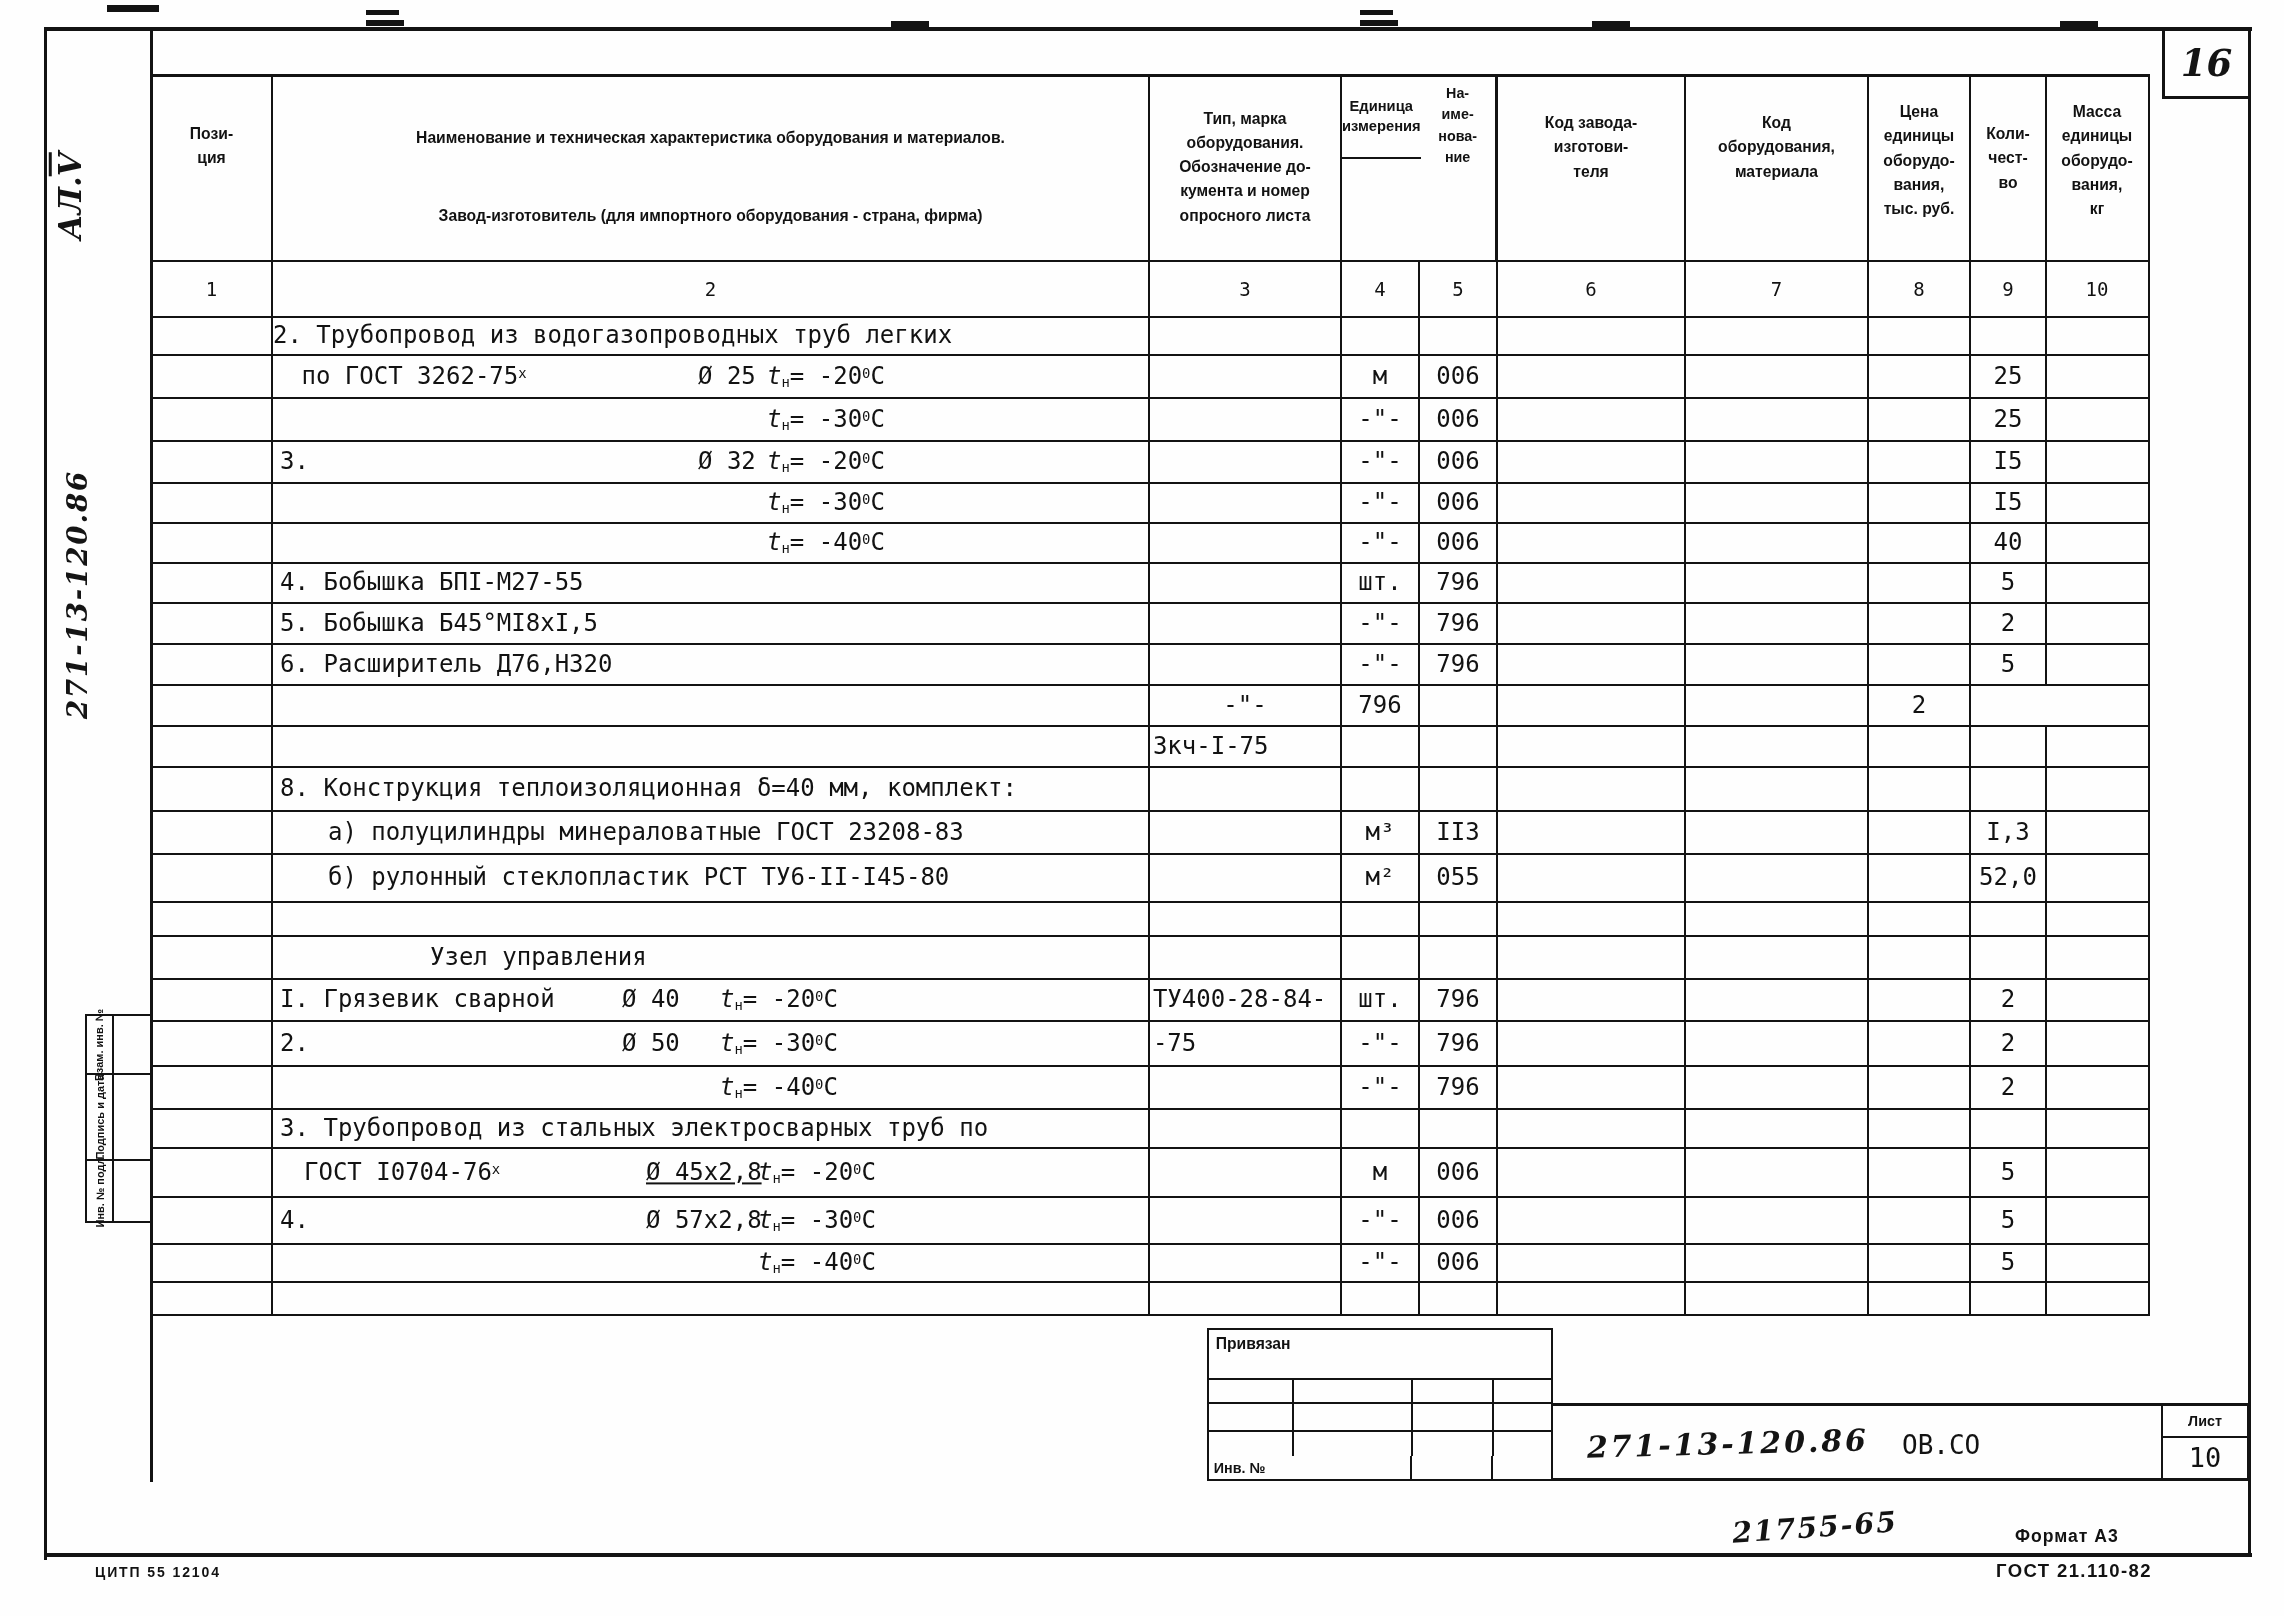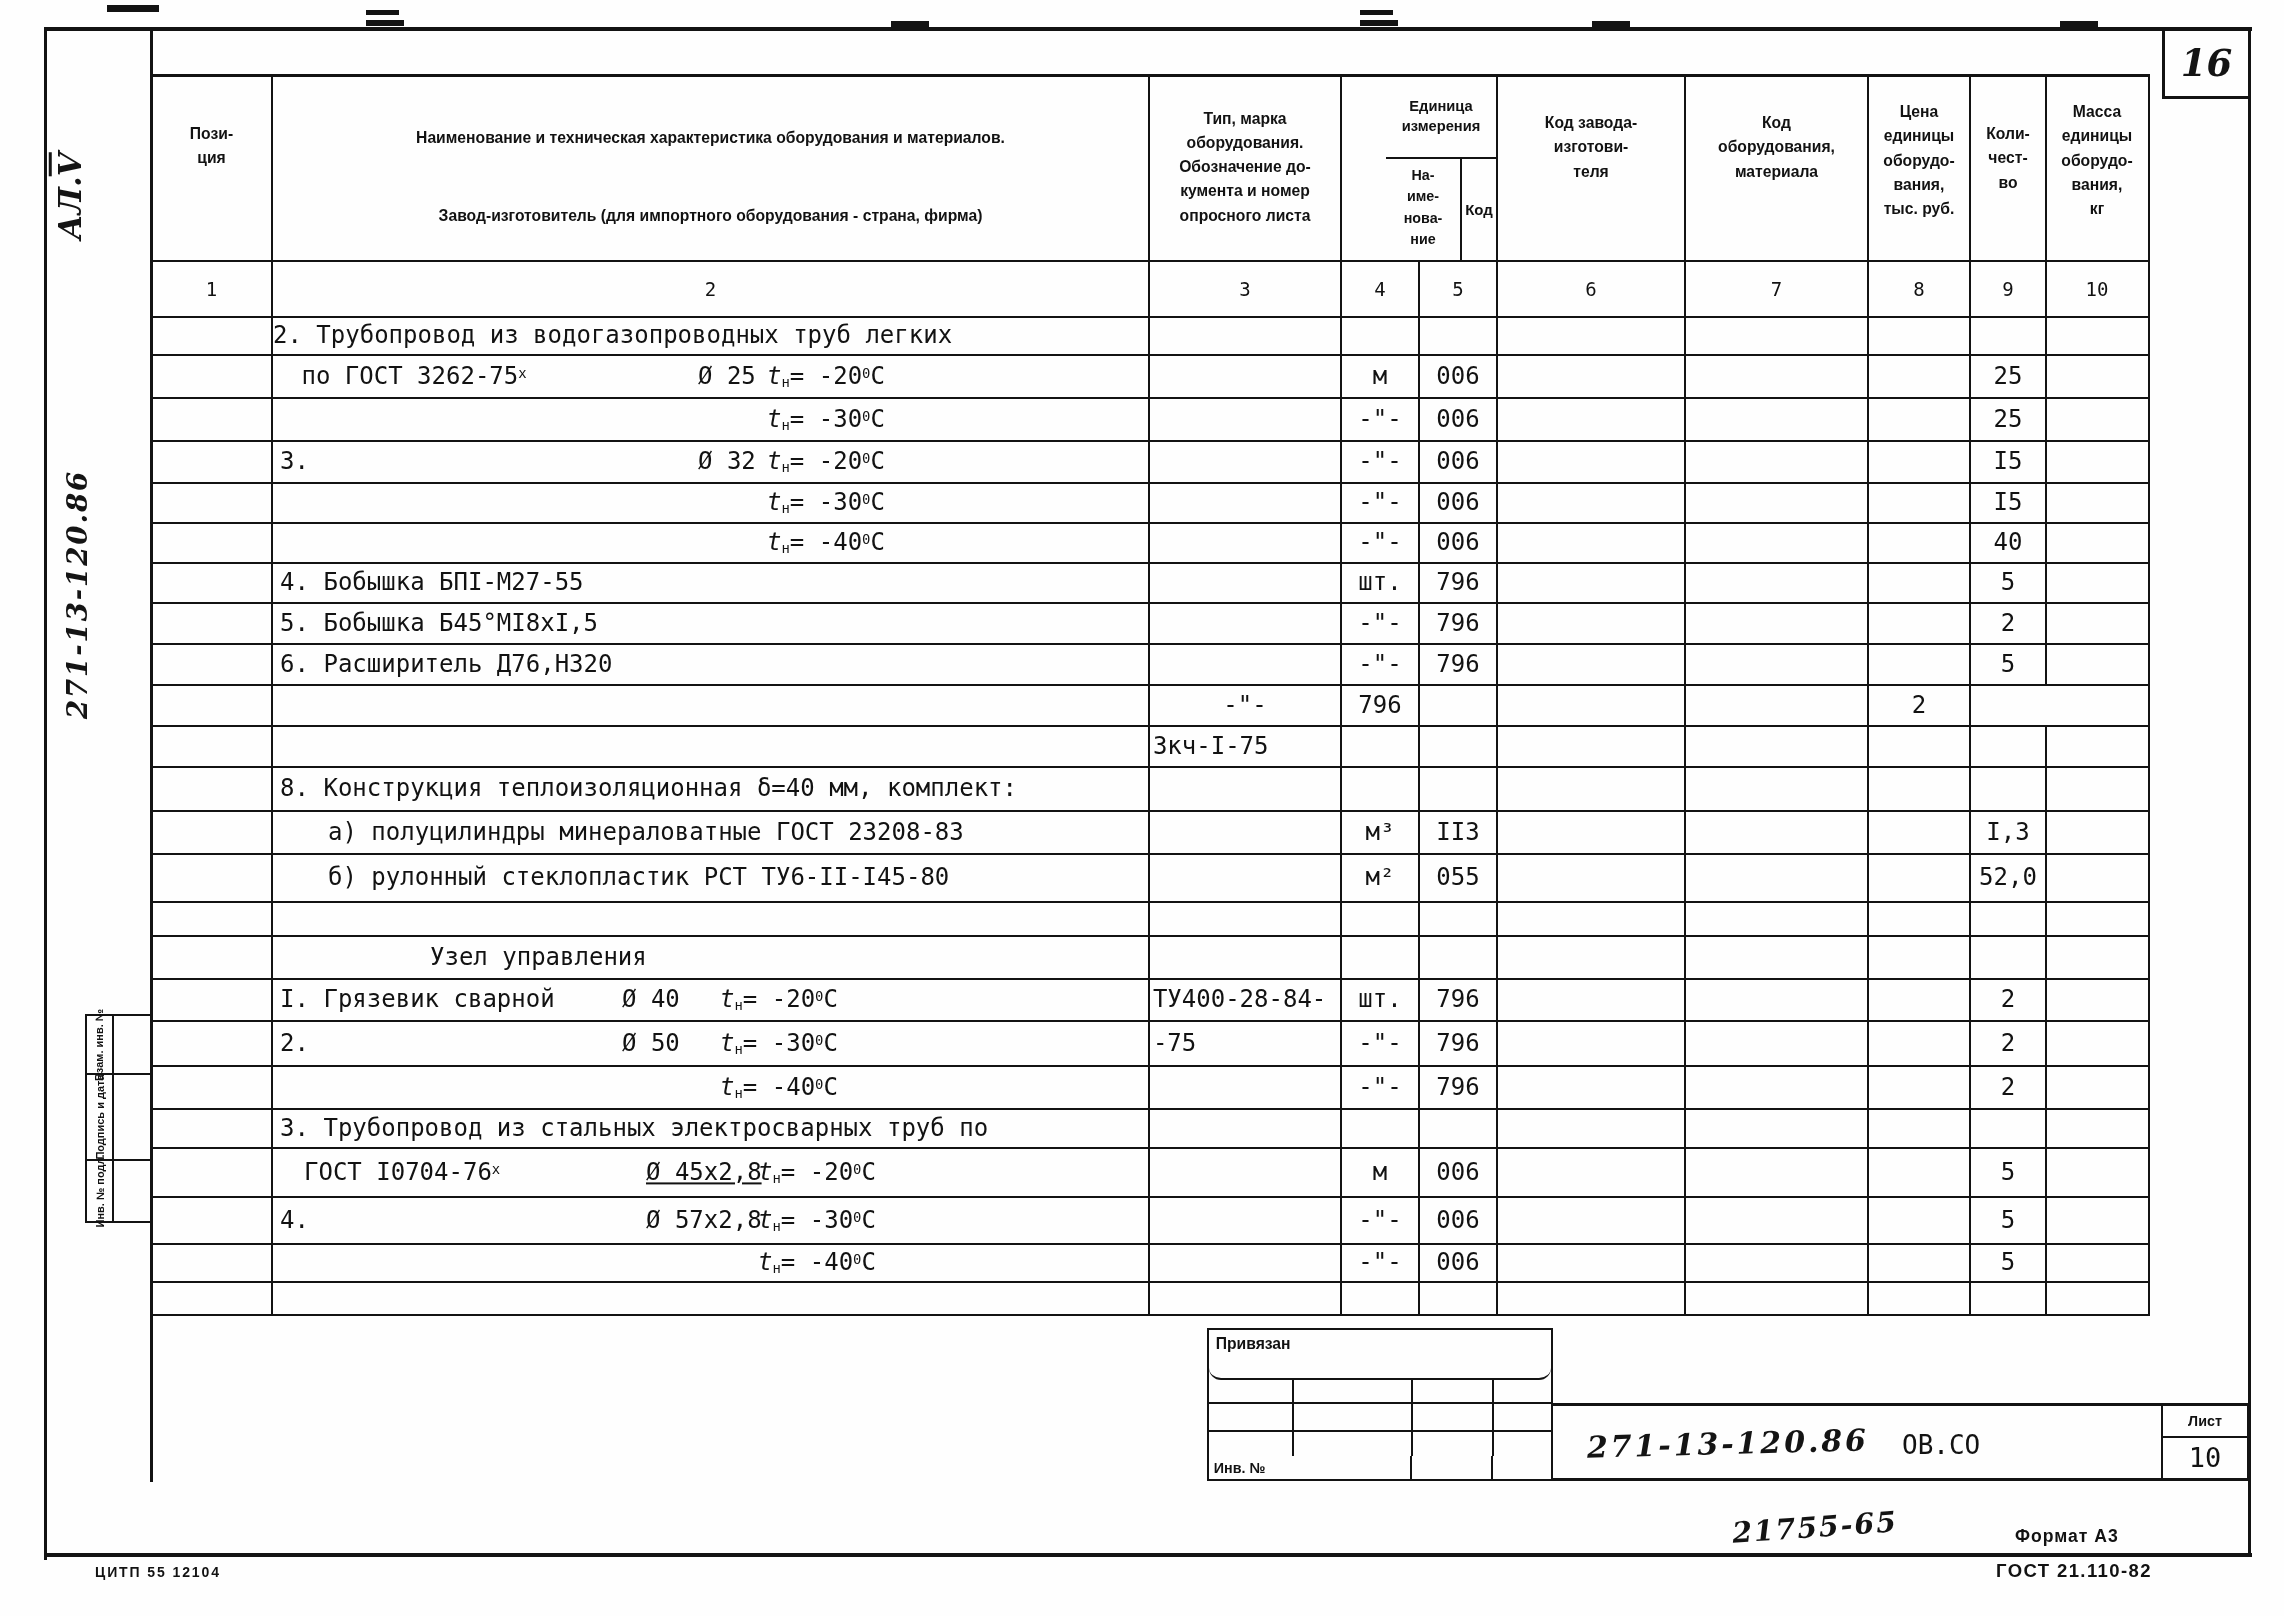--- a/index.html
+++ b/index.html
@@ -13,21 +13,21 @@
   .gridcols{display:grid;grid-template-columns:121px 877px 192px 78px 78px 188px 183px 102px 76px 100px;}
   #thead{height:183px;border-bottom:2.9px solid #131313;}
   #thead .hc{border-right:2.4px solid #131313;box-sizing:border-box;text-align:center;
              font:700 15.7px/1.55 "Liberation Sans",sans-serif;white-space:pre-line;overflow:hidden;}
   #thead .hc:last-child{border-right:none;}
   .hc.pos{padding-top:45px;line-height:2.8;}
   .hc.name{padding-top:25px;}
   .hc.name .l1{margin:0 14.3px 0 14.3px;}
   .hc.name .l2{margin:29.5px 14.3px 0 14.3px;}
   .hc.type{padding-top:29.5px;line-height:1.75;}
-  .hc.ug{display:flex;flex-direction:column;padding:0!important;margin-left:44px;}
+  .hc.ug{display:flex;flex-direction:row;padding:0!important;}
   .ug-top{height:80px;border-bottom:2.4px solid #131313;display:flex;align-items:center;justify-content:center;
           font:700 14.7px/1.35 "Liberation Sans",sans-serif;white-space:pre-line;}
   .ug-sub{flex:1;display:grid;grid-template-columns:76px 1fr;}
   .ug-sub .s1{border-right:2.4px solid #131313;padding-top:5.7px;line-height:1.5;
               font:700 14.3px/1.5 "Liberation Sans",sans-serif;white-space:pre-line;text-align:center;}
   .ug-sub .s2{display:flex;align-items:center;justify-content:center;
               font:700 15px "Liberation Sans",sans-serif;}
   .hc.fact{padding-top:34px;line-height:2.8;}
   .hc.equip{padding-top:34px;line-height:2.8;}
   .hc.price{padding-top:23px;line-height:1.85;}
@@ -52,21 +52,21 @@
   i{font-style:italic;}
   
   #strip{position:absolute;left:85px;top:1014px;width:67px;border:2.4px solid #131313;box-sizing:border-box;}
   .scell{display:grid;grid-template-columns:27px 1fr;border-bottom:2.4px solid #131313;box-sizing:border-box;}
   .scell:last-child{border-bottom:none;}
   .scell .lab{border-right:2.4px solid #131313;display:flex;align-items:center;justify-content:center;overflow:visible;}
   .scell .lab span{transform:rotate(-90deg);white-space:nowrap;font:700 11px "Liberation Sans",sans-serif;}
   
   #stamp{position:absolute;left:1207px;top:1328px;width:346px;height:153px;border:2.9px solid #131313;box-sizing:border-box;}
   #stamp .top{height:50px;border-bottom:2.9px solid #131313;box-sizing:border-box;
-              font:600 15.7px "Liberation Sans",sans-serif;padding:4.8px 0 0 6.7px;border-radius:12px;}
+              font:600 15.7px "Liberation Sans",sans-serif;padding:4.8px 0 0 6.7px;}
   #stamp .grid{height:76px;display:grid;grid-template-columns:85px 119px 81px 1fr;grid-template-rows:24px 27.6px 1fr;}
   #stamp .grid div{border-right:2.4px solid #131313;border-bottom:2.4px solid #131313;box-sizing:border-box;}
   #stamp .grid div:nth-child(4n){border-right:none;}
   #stamp .bot{height:24px;display:grid;grid-template-columns:203px 81px 1fr;}
   #stamp .bot div{border-right:2.4px solid #131313;box-sizing:border-box;}
   #stamp .bot div:last-child{border-right:none;}
   #stamp .bot .inv{font:600 14.3px "Liberation Sans",sans-serif;padding:3.8px 0 0 4.8px;}
   #titleblock{position:absolute;left:1553px;top:1403px;width:697px;height:78px;
               border-top:3.3px solid #131313;border-bottom:3.3px solid #131313;border-right:3.3px solid #131313;box-sizing:border-box;}
   #titleblock .doc{position:absolute;left:34px;top:20px;font-size:30px;transform:rotate(-1.5deg);letter-spacing:2.9px;}

